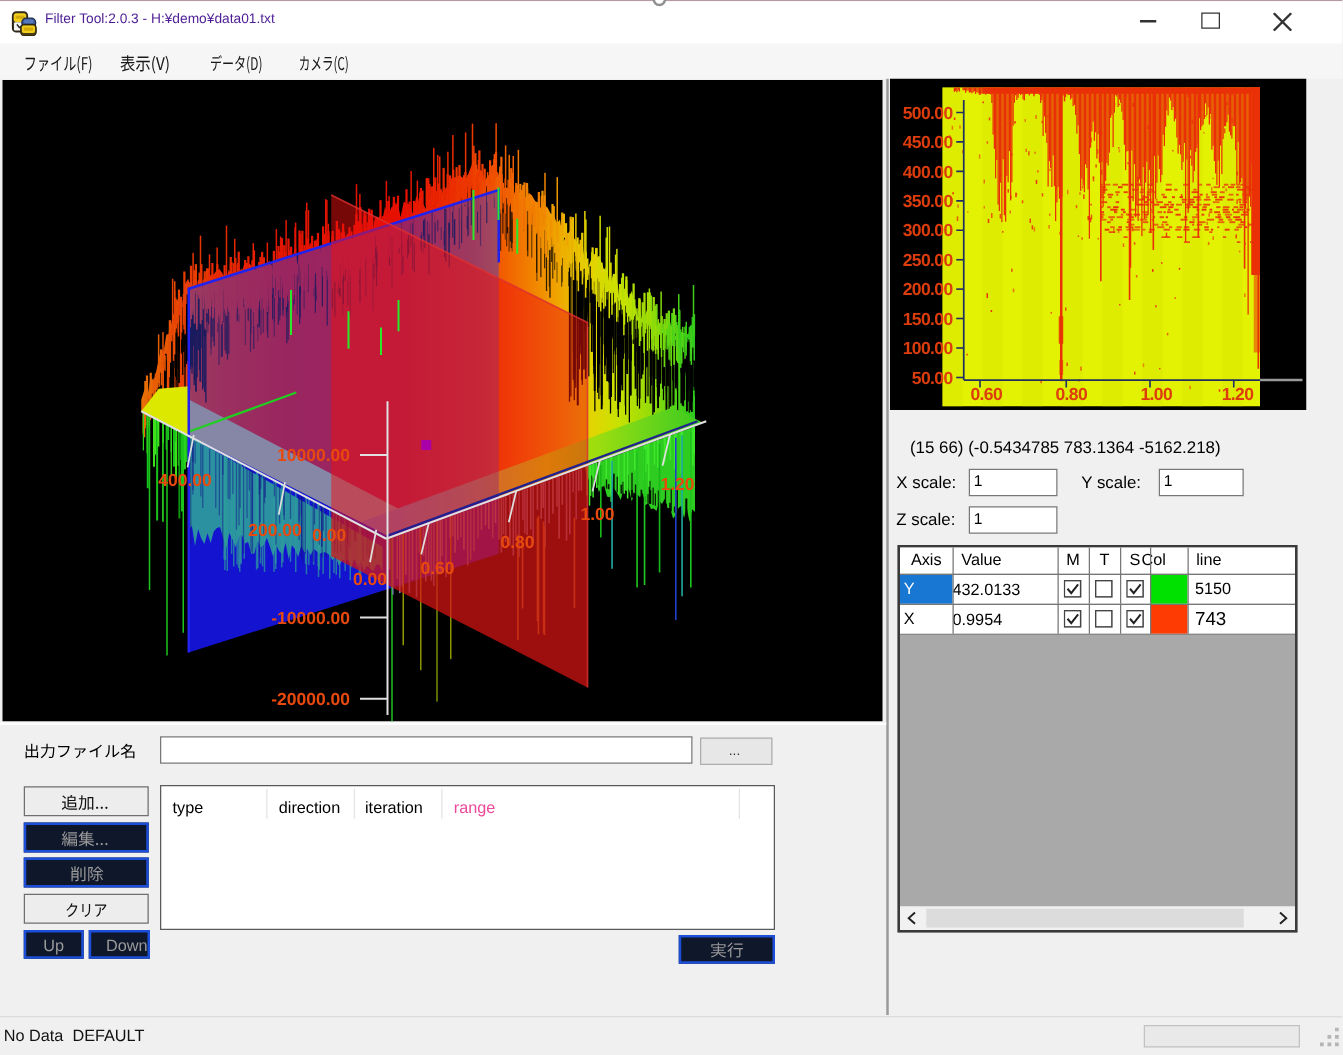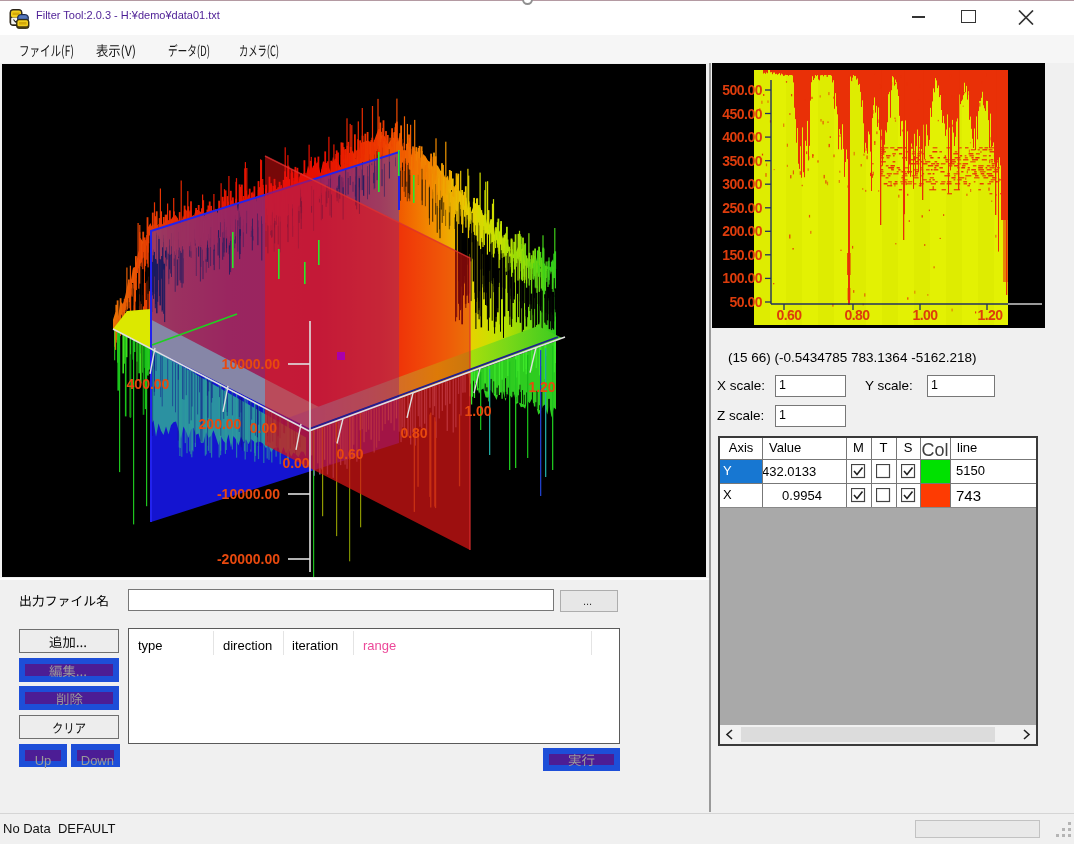--- a/index.html
+++ b/index.html
@@ -1,18 +1,18 @@
 <!DOCTYPE html>
 <html><head><meta charset="utf-8"><style>
 *{margin:0;padding:0;box-sizing:border-box}
 body{width:1074px;height:844px;position:relative;font-family:"Liberation Sans",sans-serif;
 background:#f0f0f0;overflow:hidden}
 .abs{position:absolute}
 .btn{position:absolute;background:#ededed;border:1px solid #6f6f6f}
-.btn.dis{background:#4c1d95;border:6px solid #1d4ed8}
+.btn.dis{background:#0f172a;border:2px solid #1d4ed8}
 .inp{position:absolute;background:#fff;border:1px solid #777;font-family:"Liberation Sans",sans-serif}
 </style></head><body>
 <div class="abs" style="left:0;top:0;width:1074px;height:1px;background:#b49aa2"></div>
 <div class="abs" style="left:0;top:1px;width:1074px;height:34px;background:#fff"></div>
 <svg width="22" height="22" viewBox="0 0 22 22" style="position:absolute;left:8px;top:7px">
 <rect x="2" y="2.5" width="12" height="16" rx="3" fill="#3a3320" stroke="#2a2418" stroke-width="1"></rect>
 <rect x="3" y="3.5" width="10" height="7" rx="2" fill="#f2cf1c"></rect>
 <rect x="4.5" y="5.5" width="7" height="2.5" fill="#d4a90a"></rect>
 <rect x="3.2" y="10.8" width="9.6" height="6.5" rx="1" fill="#f4f4f0"></rect>
 <path d="M5.5 12.5 l2 2.5 l1.5 -1" stroke="#222" stroke-width="1.2" fill="none"></path>
@@ -2519,21 +2519,21 @@
 <div class="inp" style="left:927px;top:375px;width:68px;height:22px;font-size:12.5px;padding:2px 3px">1</div>
 <div class="abs" style="left:717px;top:408px;font-size:13.5px;color:#000">Z scale:</div>
 <div class="inp" style="left:775px;top:405px;width:71px;height:22px;font-size:12.5px;padding:2px 3px">1</div>
 <div class="abs" style="left:718px;top:436px;width:320px;height:310px;border:2px solid #3a3a3a;background:#a9a9a9">
 <div class="abs" style="left:0;top:0;width:316px;height:21px;background:#fff"></div>
 <div class="abs" style="left:0px;top:2px;width:42px;text-align:center;font-size:13px;color:#000">Axis</div>
 <div class="abs" style="left:49px;top:2px;font-size:13px;color:#000">Value</div>
 <div class="abs" style="left:126px;top:2px;width:25px;text-align:center;font-size:13px;color:#000">M</div>
 <div class="abs" style="left:151px;top:2px;width:25px;text-align:center;font-size:13px;color:#000">T</div>
 <div class="abs" style="left:176px;top:2px;width:24px;text-align:center;font-size:13px;color:#000">S</div>
-<div class="abs" style="left:200px;top:2px;width:30px;text-align:center;font-size:18px;color:#404040">Col</div>
+<div class="abs" style="left:188px;top:2px;width:30px;text-align:center;font-size:13px;color:#000000">Col</div>
 <div class="abs" style="left:237px;top:2px;font-size:13px;color:#000">line</div>
 <div class="abs" style="left:42px;top:0;width:1px;height:69px;background:#777"></div>
 <div class="abs" style="left:126px;top:0;width:1px;height:69px;background:#777"></div>
 <div class="abs" style="left:151px;top:0;width:1px;height:69px;background:#777"></div>
 <div class="abs" style="left:176px;top:0;width:1px;height:69px;background:#777"></div>
 <div class="abs" style="left:200px;top:0;width:1px;height:69px;background:#777"></div>
 <div class="abs" style="left:230px;top:0;width:1px;height:69px;background:#777"></div>
 <div class="abs" style="left:0;top:21px;width:316px;height:1px;background:#777"></div>
 <div class="abs" style="left:0;top:22px;width:316px;height:23px;background:#fff"></div>
 <div class="abs" style="left:0;top:22px;width:42px;height:23px;background:#1777d2;color:#fff;font-size:13px;padding:3px 0 0 3px">Y</div>
@@ -2553,21 +2553,21 @@
 <div class="abs" style="left:236px;top:21px;font-size:13px;color:#000;padding-top:4px">5150</div>
 <div class="abs" style="left:42px;top:21px;width:1px;height:24px;background:#777"></div>
 <div class="abs" style="left:126px;top:21px;width:1px;height:24px;background:#777"></div>
 <div class="abs" style="left:151px;top:21px;width:1px;height:24px;background:#777"></div>
 <div class="abs" style="left:176px;top:21px;width:1px;height:24px;background:#777"></div>
 <div class="abs" style="left:200px;top:21px;width:1px;height:24px;background:#777"></div>
 <div class="abs" style="left:230px;top:21px;width:1px;height:24px;background:#777"></div>
 <div class="abs" style="left:0;top:45px;width:316px;height:1px;background:#777"></div>
 <div class="abs" style="left:0;top:46px;width:316px;height:23px;background:#fff"></div>
 <div class="abs" style="left:0;top:46px;width:42px;height:23px;background:#fff;color:#000;font-size:13px;padding:3px 0 0 3px">X</div>
-<div class="abs" style="left:42px;top:46px;width:80px;height:23px;text-align:center;font-size:13px;color:#000;padding-top:4px">0.9954</div>
+<div class="abs" style="left:42px;top:46px;width:80px;height:23px;text-align:left;font-size:13px;color:#000;padding-top:4px">0.9954</div>
 <svg width="15" height="15" viewBox="0 0 15 15" style="position:absolute;left:131px;top:50px">
       <rect x="0.5" y="0.5" width="13" height="13" fill="#fff" stroke="#444" stroke-width="1.2"></rect>
       <path d="M3 7 L6 10.5 L11.5 3.5" stroke="#222" stroke-width="1.6" fill="none"></path>
     </svg>
 <svg width="15" height="15" viewBox="0 0 15 15" style="position:absolute;left:156px;top:50px">
       <rect x="0.5" y="0.5" width="13" height="13" fill="#fff" stroke="#444" stroke-width="1.2"></rect>
     </svg>
 <svg width="15" height="15" viewBox="0 0 15 15" style="position:absolute;left:181px;top:50px">
       <rect x="0.5" y="0.5" width="13" height="13" fill="#fff" stroke="#444" stroke-width="1.2"></rect>
       <path d="M3 7 L6 10.5 L11.5 3.5" stroke="#222" stroke-width="1.6" fill="none"></path>

